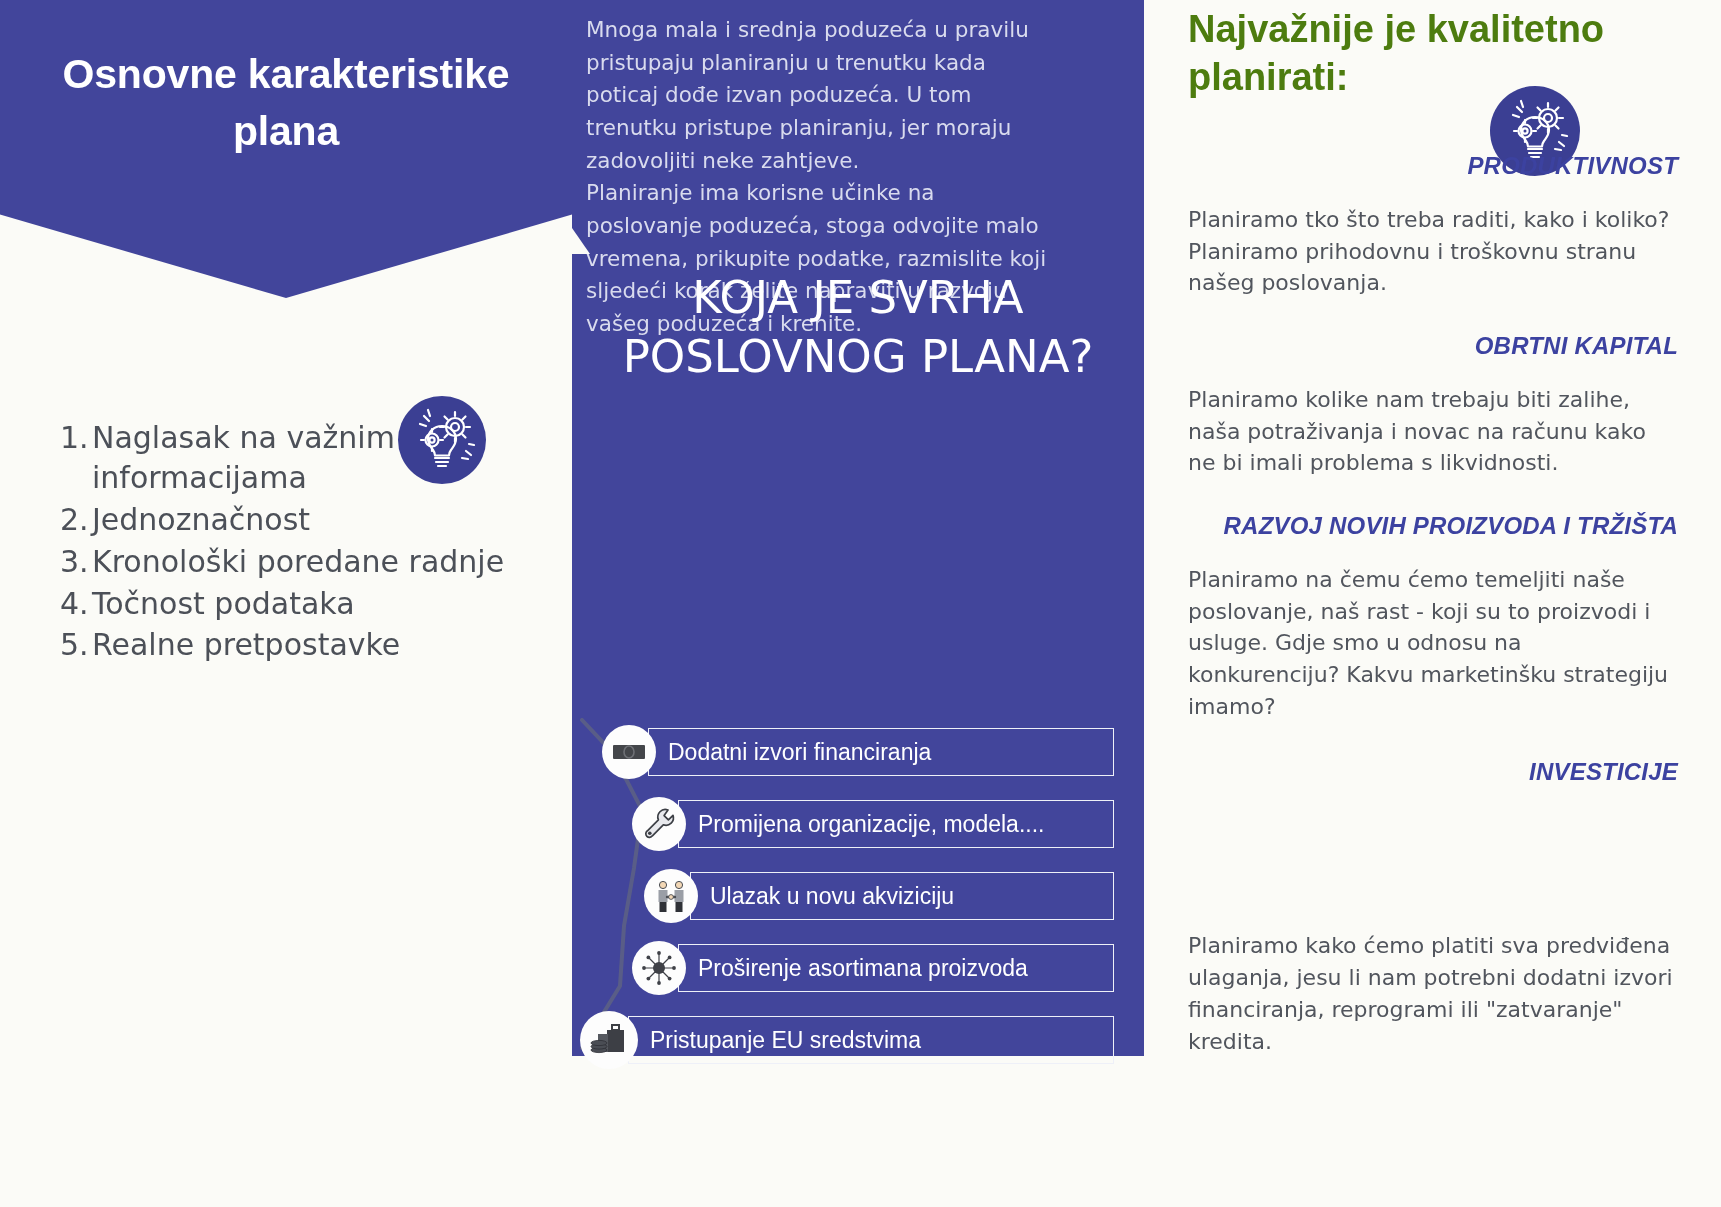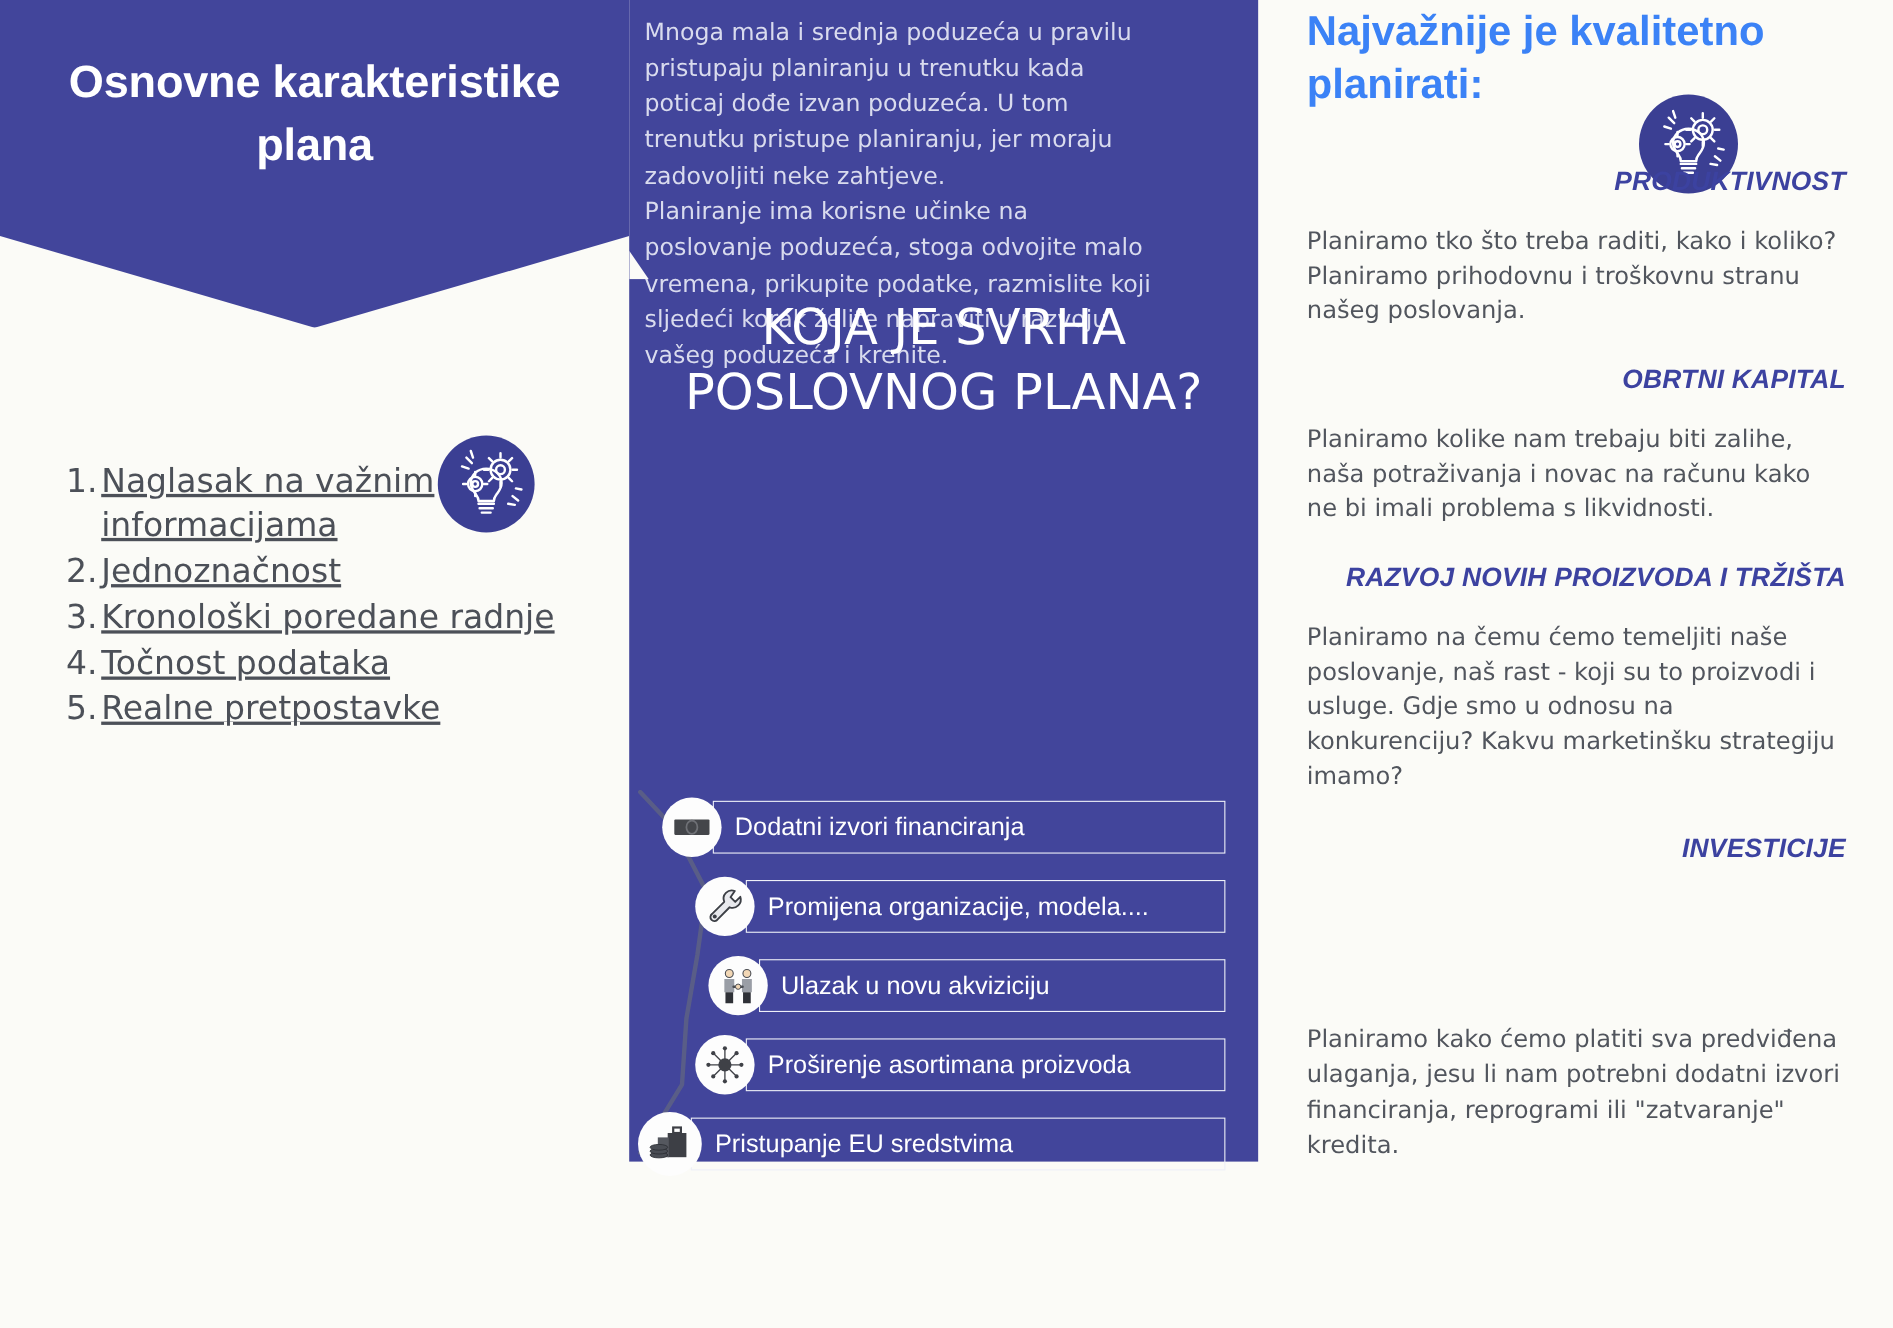--- a/index.html
+++ b/index.html
@@ -65,21 +65,21 @@
   .left-list .li {
     display: flex;
     align-items: flex-start;
     margin-bottom: 2px;
   }
   .left-list .num {
     flex: 0 0 auto;
     width: 32px;
     text-align: left;
   }
-  .left-list .txt { flex: 1 1 auto; text-decoration: underline; }
+  .left-list .txt { flex: 1 1 auto; }
 
   
   .col-mid {
     position: absolute;
     left: 572px; top: 0;
     width: 572px;
     height: 1056px;
     background: #42459b;
   }
   .col-mid::after {
@@ -179,21 +179,21 @@
     position: absolute;
     left: 1144px; top: 0;
     width: 577px;
     height: 1207px;
     background: #fbfbf7;
   }
   .right-title {
     position: absolute;
     left: 44px; top: 6px;
     width: 500px;
-    color: #3b82f6;
+    color: #4d7c0f;
     font-size: 38px;
     font-weight: bold;
     line-height: 1.25;
   }
   .right-icon {
     position: absolute;
     left: 346px; top: 86px;
     width: 90px; height: 90px;
     border-radius: 50%;
     background: #3b3f93;

